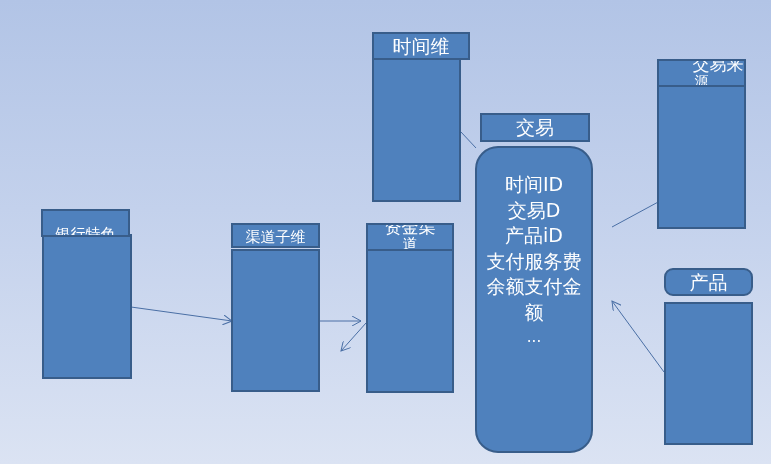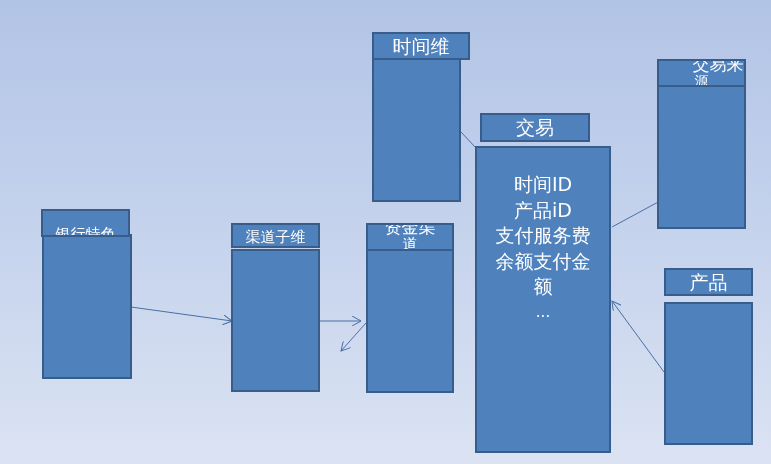--- a/index.html
+++ b/index.html
@@ -76,38 +76,39 @@
   <div class="box" style="left:372px;top:32px;width:89px;height:170px;"></div>
   <div class="hdr" style="left:372px;top:32px;width:98px;height:28px;font-size:19px;line-height:24px;">
     <span>时间维</span>
   </div>
 </div>
 
 <div>
   <div class="hdr" style="left:480px;top:113px;width:110px;height:29px;font-size:19px;line-height:25px;">
     <span>交易</span>
   </div>
-  <div class="box" style="left:475px;top:146px;width:136px;height:307px;">
+  <div class="box" style="left:475px;top:146px;width:118px;height:307px;border-radius:23px;">
     <div class="fields">
       <div>时间ID</div>
+      <div>交易D</div>
       <div>产品iD</div>
       <div>支付服务费</div>
       <div>余额支付金</div>
       <div>额</div>
       <div style="font-size:15px;">...</div>
     </div>
   </div>
 </div>
 
 <div>
   <div class="box" style="left:657px;top:59px;width:89px;height:170px;"></div>
   <div class="hdr" style="left:657px;top:59px;width:89px;height:28px;font-size:17px;line-height:17px;overflow:hidden;">
     <span style="margin-top:-5px;margin-left:33px;">交易来</span>
     <span style="font-size:14px;">源</span>
   </div>
 </div>
 
 <div>
-  <div class="hdr" style="left:664px;top:268px;width:89px;height:28px;font-size:19px;line-height:24px;">
+  <div class="hdr" style="left:664px;top:268px;width:89px;height:28px;font-size:19px;line-height:24px;border-radius:9px;">
     <span>产品</span>
   </div>
   <div class="box" style="left:664px;top:302px;width:89px;height:143px;"></div>
 </div>
 
 </body></html>

